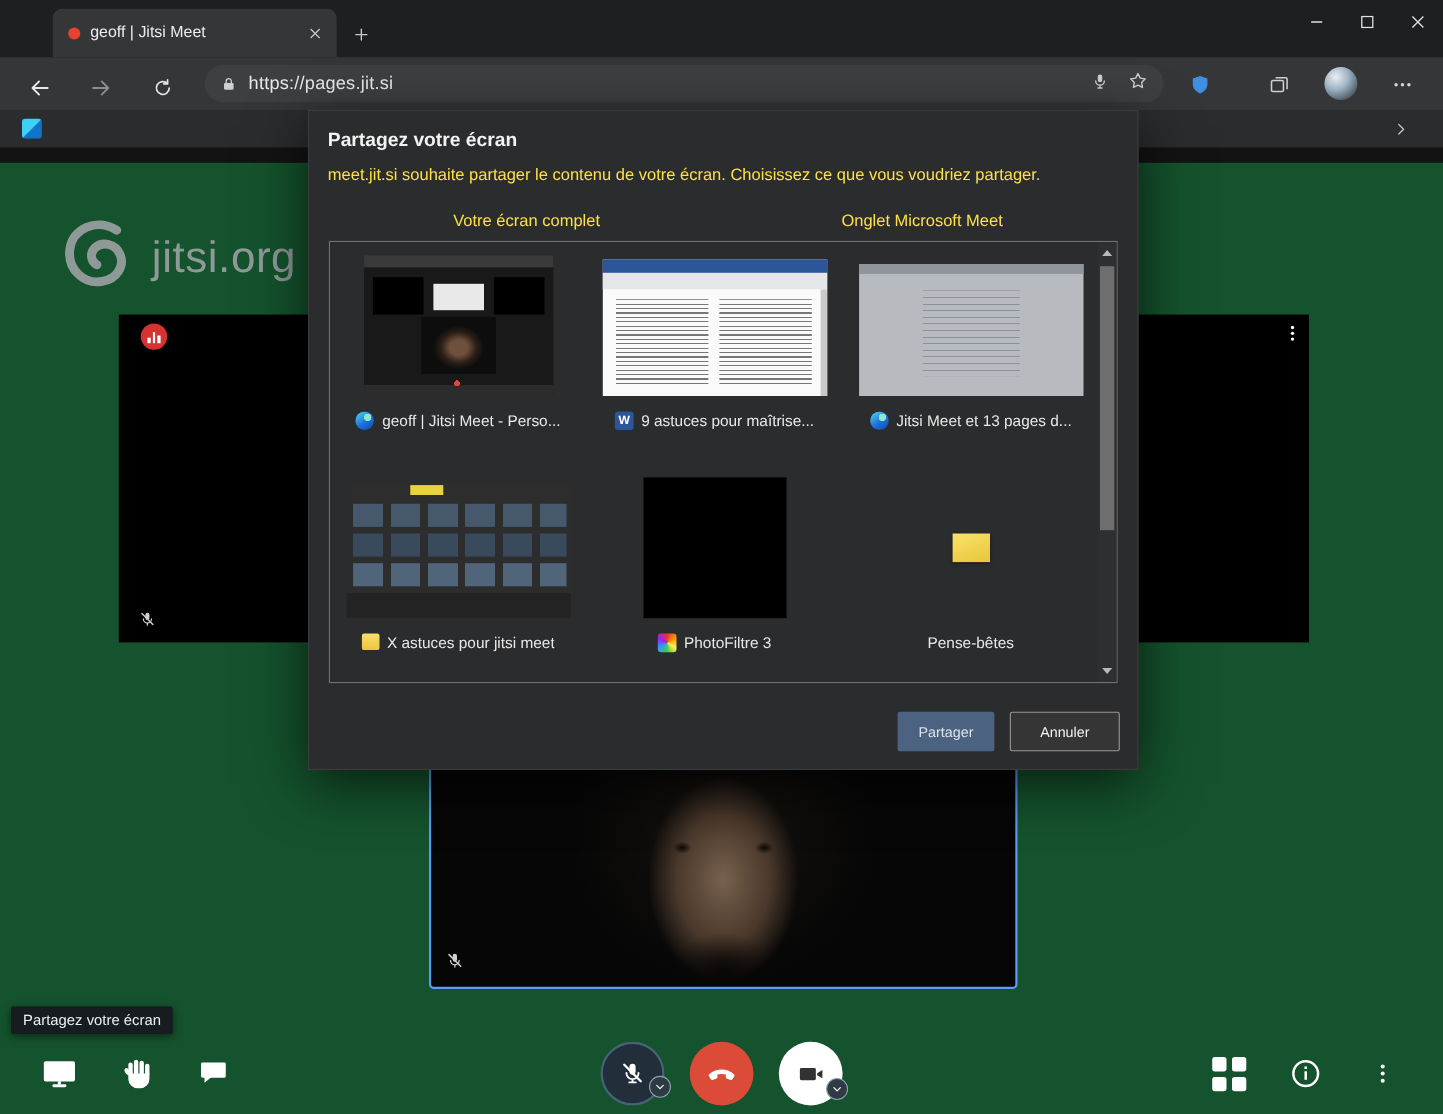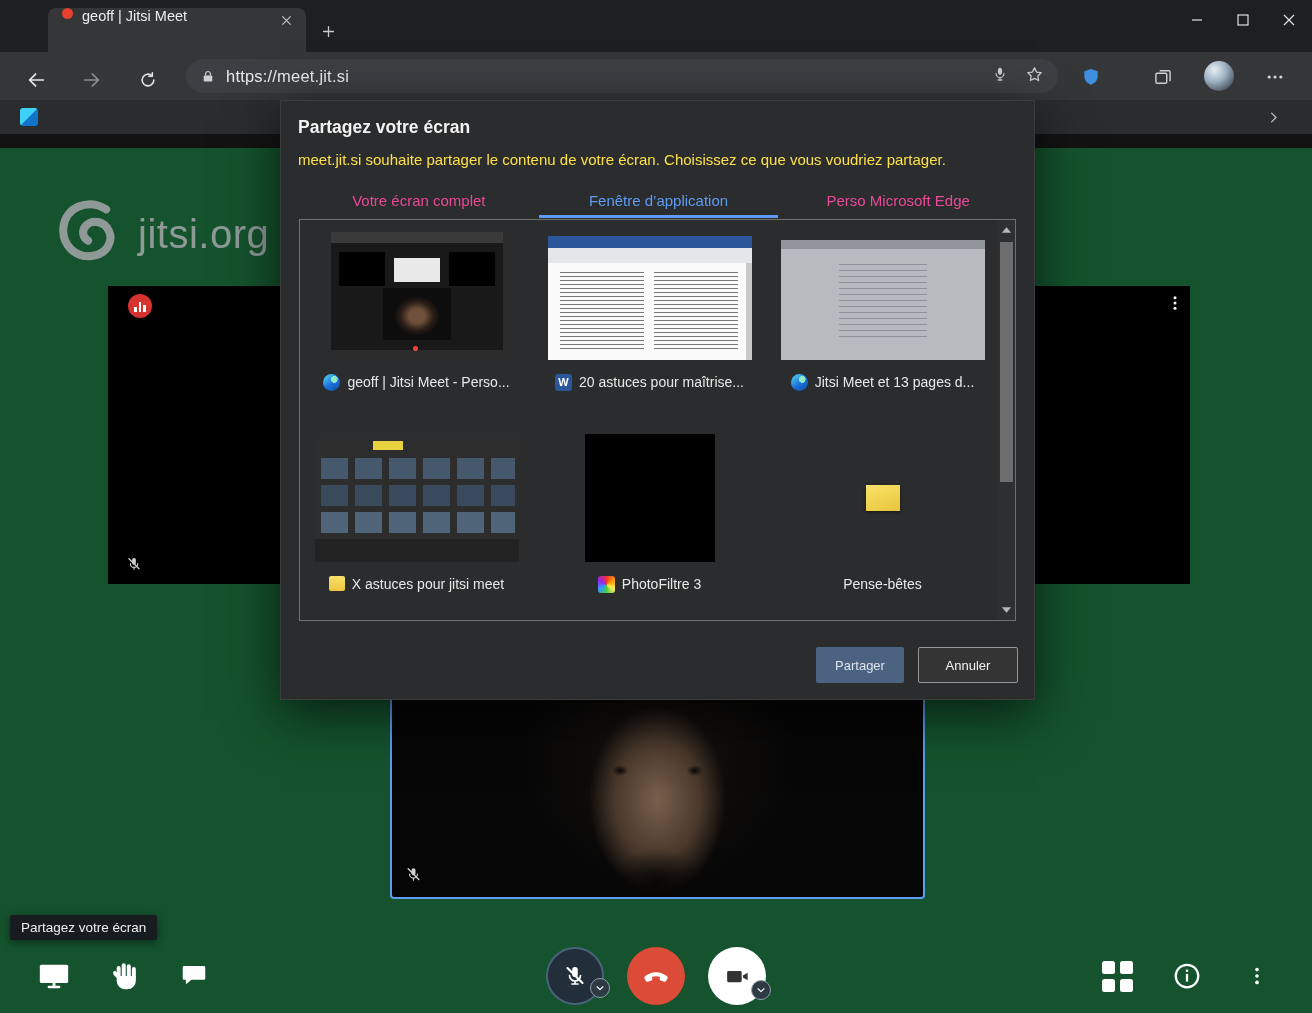--- a/index.html
+++ b/index.html
@@ -3,21 +3,21 @@
 <meta charset="utf-8">
 <style>
   *{box-sizing:border-box;margin:0;padding:0}
   html,body{background:#000}
   body{font-family:"Liberation Sans","DejaVu Sans",sans-serif}
   #screen{position:relative;width:1312px;height:1013px;overflow:hidden;background:#131313}
 
   
   #titlebar{position:absolute;left:0;top:0;width:1312px;height:52px;background:#1e1f20}
   .tab{position:absolute;left:48px;top:8px;width:258px;height:44px;background:#343638;
-       border-radius:8px 8px 0 0;display:flex;padding:0 8px 0 14px;gap:9px}
+       border-radius:8px 8px 0 0;display:flex;align-items:center;padding:0 8px 0 14px;gap:9px}
   .tab-dot{width:11px;height:11px;border-radius:50%;background:#e8412f;flex:0 0 auto}
   .tab-title{flex:1;font-size:14.5px;color:#ececec;white-space:nowrap;overflow:hidden;text-overflow:ellipsis}
   .tab-close{width:24px;height:24px;display:grid;place-items:center;border-radius:4px}
   .newtab{position:absolute;left:314px;top:17px;width:28px;height:28px;display:grid;place-items:center}
   .win-controls{position:absolute;right:0;top:0;display:flex}
   .wc{width:46px;height:40px;display:grid;place-items:center}
 
   #navbar{position:absolute;left:0;top:52px;width:1312px;height:48px;background:#343638}
   .nav-btn{position:absolute;top:64px;width:32px;height:32px;display:grid;place-items:center;transform:translateY(-52px)}
   .nav-back{left:20px}.nav-fwd{left:76px}.nav-reload{left:132px}
@@ -74,21 +74,21 @@
   .chev-mic{left:590px;top:830px}.chev-cam{left:751px;top:832px}
   .grid-ic{display:grid;grid-template-columns:13px 13px;grid-template-rows:13px 13px;gap:5px}
   .grid-ic span{background:#fff;border-radius:2.5px}
 
   
   #dialog{position:absolute;left:280px;top:100px;width:755px;height:600px;background:#2b2c2d;z-index:10;
           box-shadow:0 14px 50px rgba(0,0,0,.65);border:1px solid #3c3c3c}
   .dlg-title{position:absolute;left:17px;top:16px;font-size:17.5px;font-weight:700;color:#f2f2f2}
   .dlg-sub{position:absolute;left:17px;top:50px;font-size:15px;color:#fde047}
   .dlg-tabs{position:absolute;left:18px;top:84px;width:719px;height:33px;display:flex}
-  .dlg-tab{flex:1;position:relative;text-align:center;line-height:31px;font-size:15px;color:#ec4899}
+  .dlg-tab{flex:1;position:relative;text-align:center;line-height:31px;font-size:15px;color:#fde047}
   .dlg-tab.active{color:var(--accent-blue,#5d9bf4)}
   .tab-underline{position:absolute;left:0;right:0;bottom:0;height:3px;background:var(--accent-blue,#5d9bf4)}
   .dlg-box{position:absolute;left:18px;top:118px;width:717px;height:402px;border:1px solid #707070}
   .cell{position:absolute;width:233px;height:178px;display:flex;flex-direction:column;align-items:center;justify-content:flex-end}
   .c1{left:0;top:4px}.c2{left:233px;top:4px}.c3{left:466px;top:4px}
   .c4{left:0;top:206px}.c5{left:233px;top:206px}.c6{left:466px;top:206px}
   .wlabel{height:28px;display:flex;align-items:flex-start;gap:7px;max-width:216px;margin-top:14px}
   .wlabel .txt{font-size:14px;color:#e8e8e8;white-space:nowrap;overflow:hidden;text-overflow:ellipsis}
   .ic-edge{width:17px;height:17px;border-radius:50%;flex:0 0 auto;background:
            radial-gradient(circle at 66% 32%,#8fe8c8 0 20%,rgba(0,0,0,0) 22%),
@@ -194,21 +194,21 @@
       <svg width="20" height="20" viewBox="0 0 24 24">
           <path d="M19 12 a7 7 0 1 1 -2.05-4.95" fill="none" stroke="#e3e3e3" stroke-width="1.9" stroke-linecap="round"></path>
           <path d="M17.2 3.2 v4.2 h-4.2" fill="none" stroke="#e3e3e3" stroke-width="1.9" stroke-linecap="round" stroke-linejoin="round"></path>
         </svg>
     </span>
     <div class="url-field">
       <svg width="16" height="17" viewBox="0 0 24 24">
           <rect x="5.5" y="10.5" width="13" height="9" rx="1.5" fill="#cfcfcf"></rect>
           <path d="M8.5 10.5 V8 a3.5 3.5 0 0 1 7 0 v2.5" fill="none" stroke="#cfcfcf" stroke-width="1.8"></path>
         </svg>
-      <span class="url-text">https://meet.jit.si</span>
+      <span class="url-text">https://pages.jit.si</span>
       <span class="url-right">
         <span>
           <svg width="18" height="18" viewBox="0 0 24 24">
               <rect x="9.3" y="3.5" width="5.4" height="9.5" rx="2.7" fill="#cfcfcf"></rect>
               <path d="M6.8 11.5 a5.2 5.2 0 0 0 10.4 0 M12 16.7 V20 M9.5 20 h5" fill="none" stroke="#cfcfcf" stroke-width="1.7" stroke-linecap="round"></path>
             </svg>
         </span>
         <span>
           <svg width="19" height="19" viewBox="0 0 24 24">
               <path d="M12 3.6 l2.6 5.3 5.8 .8 -4.2 4.1 1 5.8 -5.2 -2.7 -5.2 2.7 1 -5.8 -4.2 -4.1 5.8 -.8z" fill="none" stroke="#cfcfcf" stroke-width="1.6" stroke-linejoin="round"></path>
@@ -367,40 +367,36 @@
         </svg>
     </span>
   </div>
 
   <div id="dialog">
     <div class="dlg-title">Partagez votre écran</div>
     <div class="dlg-sub">meet.jit.si souhaite partager le contenu de votre écran. Choisissez ce que vous voudriez partager.</div>
 
     <div class="dlg-tabs">
       <div class="dlg-tab">Votre écran complet</div>
-      <div class="dlg-tab active">
-        <span>Fenêtre d’application</span>
-        <span class="tab-underline"></span>
-      </div>
-      <div class="dlg-tab">Perso Microsoft Edge</div>
+      <div class="dlg-tab">Onglet Microsoft Meet</div>
     </div>
 
     <div class="dlg-box">
       <div class="cell c1">
         <div class="thumb t-jitsi"></div>
         <div class="wlabel">
           <span class="ic-edge"></span>
           <span class="txt">geoff | Jitsi Meet - Perso...</span>
         </div>
       </div>
       <div class="cell c2">
         <div class="thumb t-word"></div>
         <div class="wlabel">
           <span class="ic-word">W</span>
-          <span class="txt">20 astuces pour maîtrise...</span>
+          <span class="txt">9 astuces pour maîtrise...</span>
         </div>
       </div>
       <div class="cell c3">
         <div class="thumb t-gray"></div>
         <div class="wlabel">
           <span class="ic-edge"></span>
           <span class="txt">Jitsi Meet et 13 pages d...</span>
         </div>
       </div>
       <div class="cell c4">

